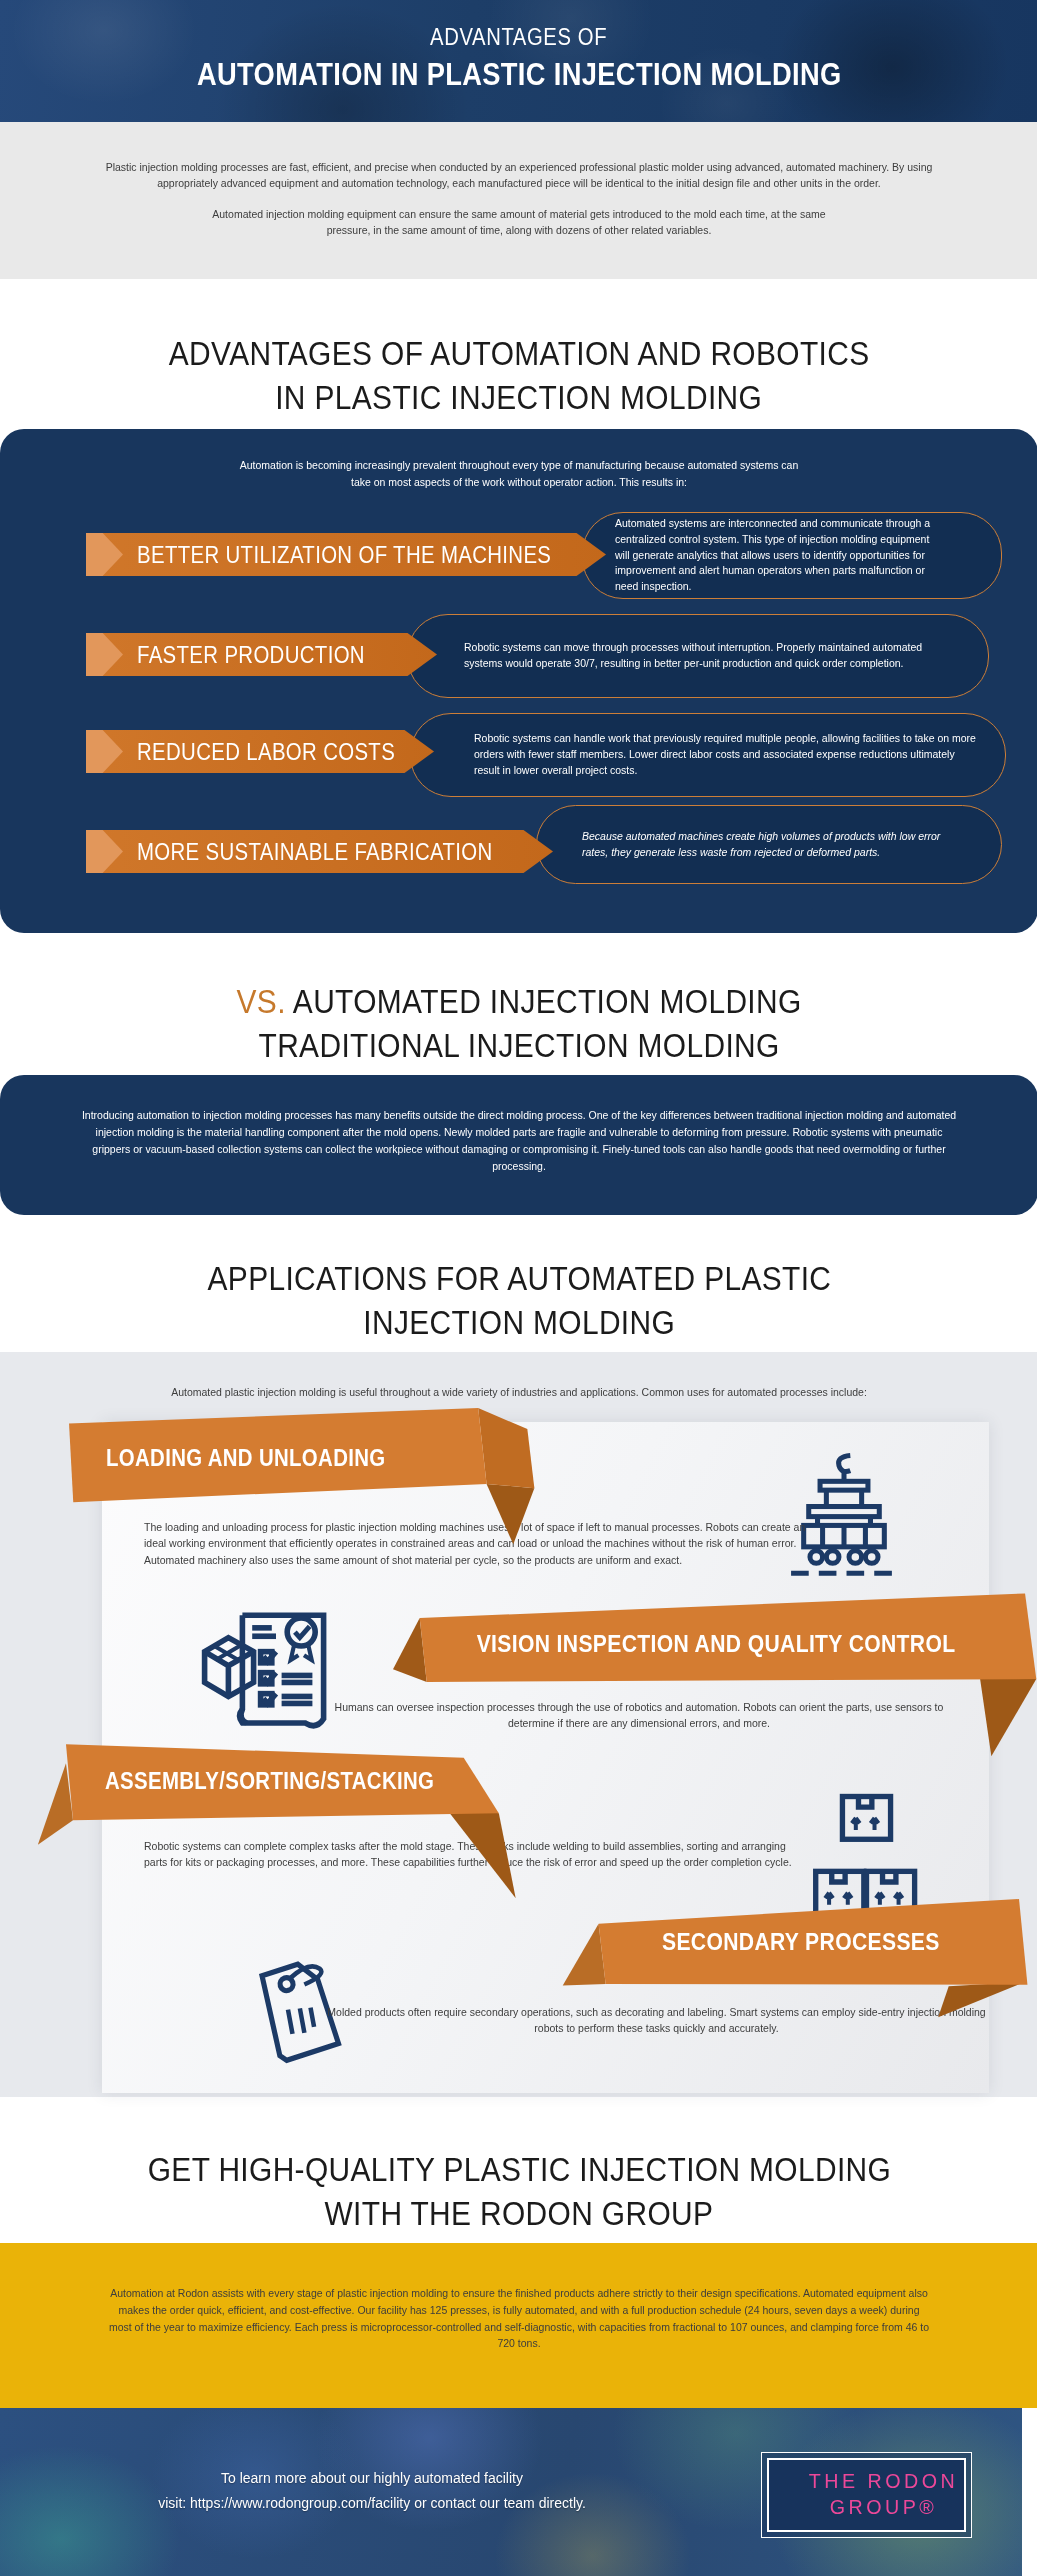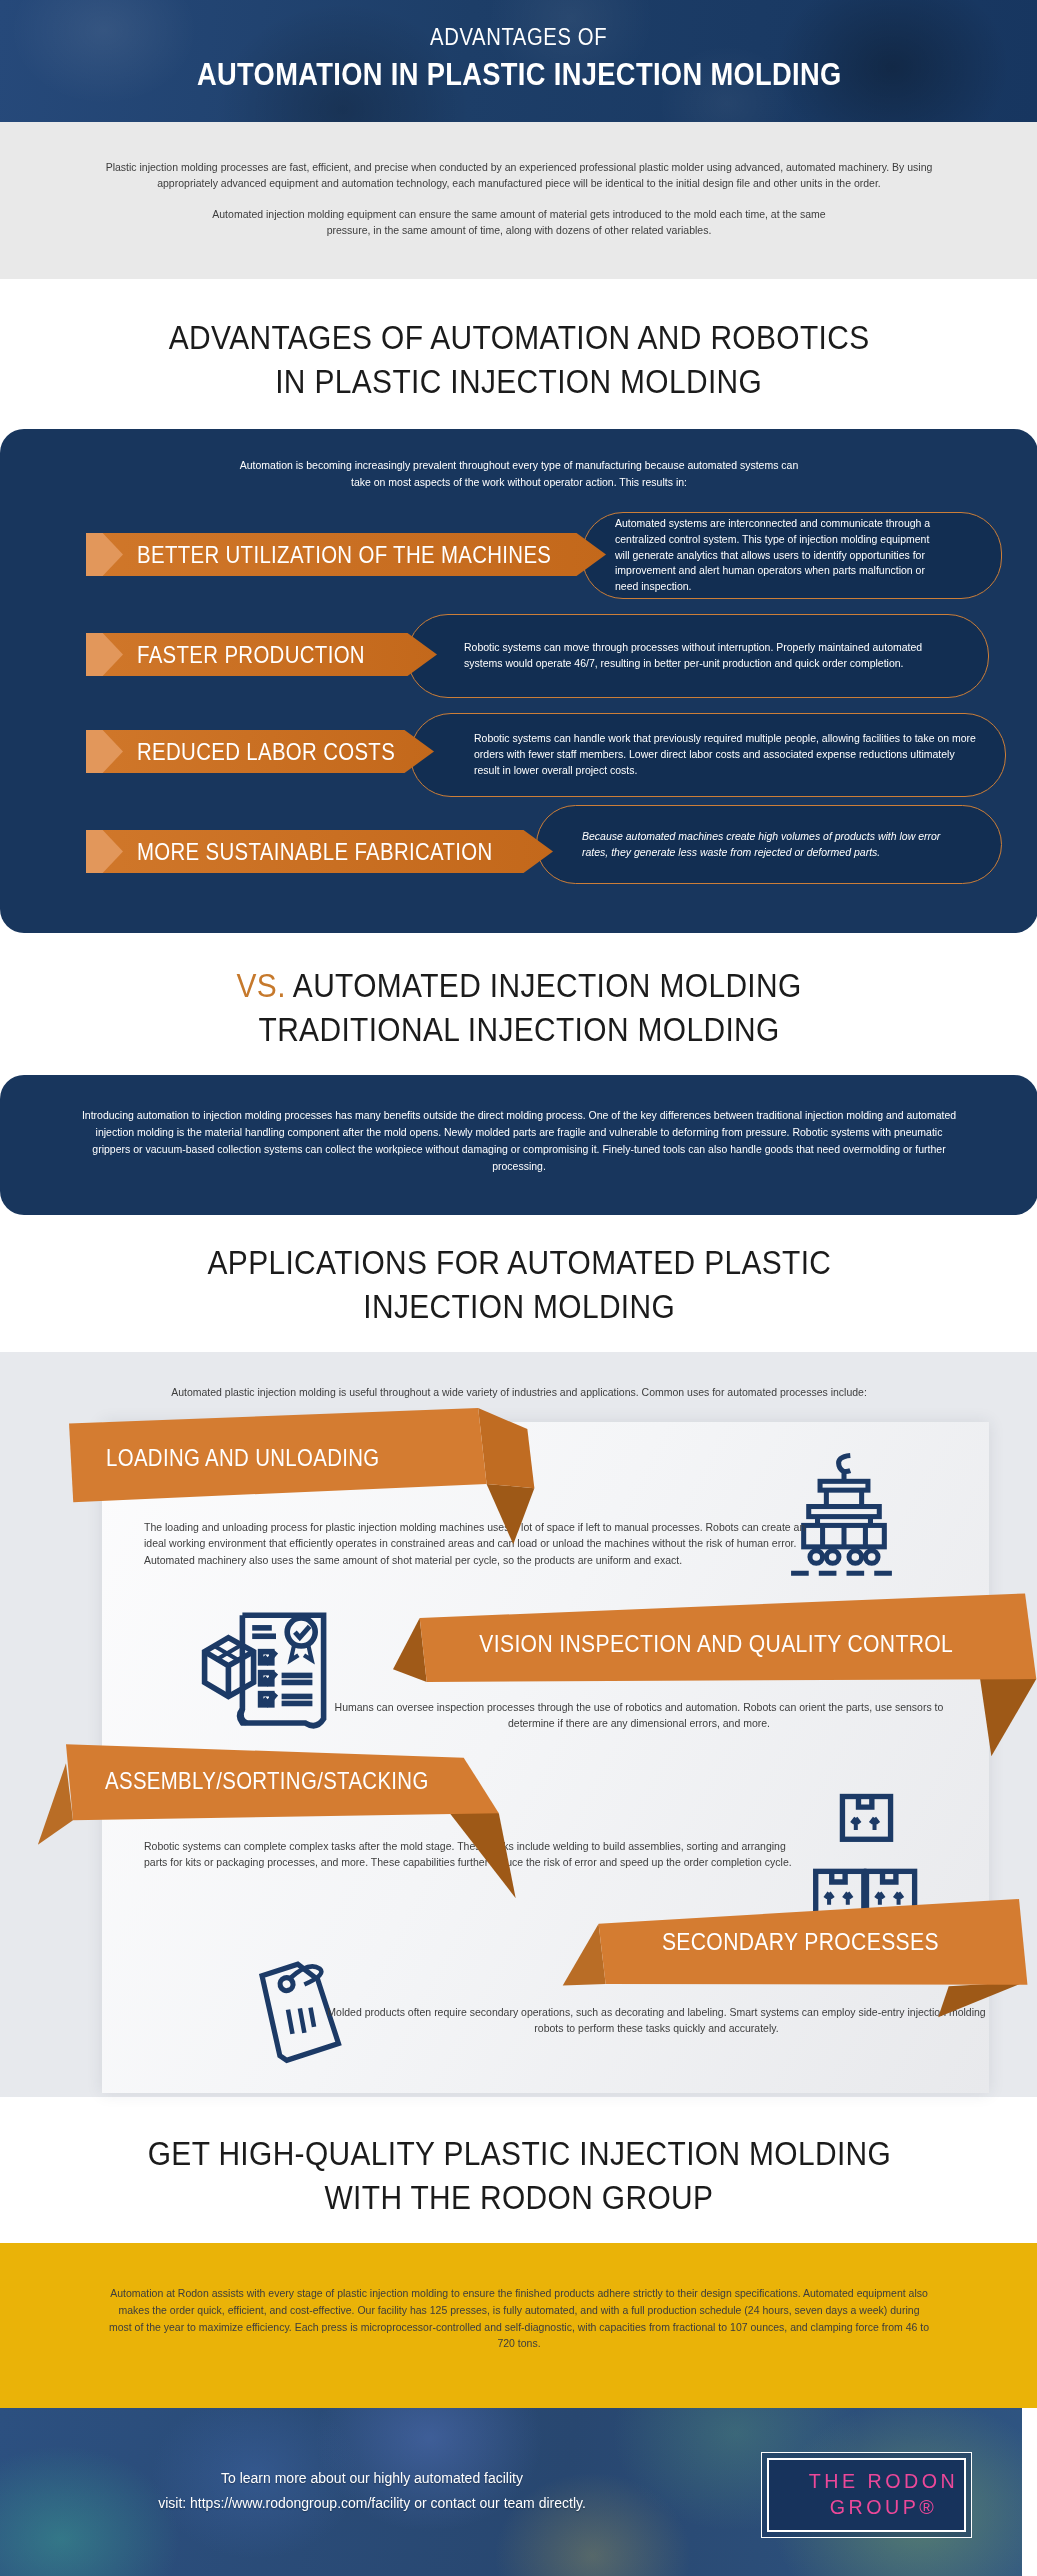--- a/index.html
+++ b/index.html
@@ -18,21 +18,21 @@
          radial-gradient(119px 105px at 55% 15%, rgba(255,255,255,.06), transparent 70%),
          radial-gradient(176px 148px at 33% 90%, rgba(0,0,0,.22), transparent 72%),
          radial-gradient(98px 84px at 70% 85%, rgba(255,255,255,.05), transparent 70%),
          linear-gradient(96deg,#26497a,#1d3e68 45%,#173660);}
   .hdr-l1{margin-top:24px;font-size:23px;letter-spacing:0.7px;font-weight:400;}
   .hdr-l2{margin-top:5.6px;font-size:31px;font-weight:700;letter-spacing:0.4px;}
 
   
   .band{left:0;width:1038px;}
   .gray-band{background:#e9e9e9;}
-  .white-band{background:#ffffff;}
+  .white-band{background:#ffffff;margin-top:16px;}
   .navy-band{background:#18365d;border-radius:24px;}
   .cream-band{background:#eab308;}
   .apps-band{background:#e7e9ed;}
   .body-txt{font-size:10.5px;line-height:1.55;color:#3d3d3d;text-align:center;margin:0 auto;}
   .body-txt-w{font-size:10.5px;line-height:1.62;color:#ffffff;text-align:center;margin:0 auto;}
   h2{margin:0;font-weight:500;color:#1b1b1b;font-size:34px;line-height:44px;text-align:center;letter-spacing:0.4px;}
   .vs-orange{color:#c6792c;}
 
   
   .adv-lead{padding-top:28px;max-width:562px;}
@@ -43,21 +43,21 @@
   .adv-bar-label{position:absolute;left:51px;top:0;bottom:0;display:flex;align-items:center;
                  color:#fff;font-size:24px;letter-spacing:0.4px;}
   .adv-bubble{position:absolute;border:1.4px solid #cc7e38;border-radius:41px;background:#122e52;
               display:flex;align-items:center;color:#fff;font-size:10.5px;line-height:1.5;z-index:1;}
 
   
   .apps-card{position:absolute;left:102px;top:70px;width:887px;height:671px;z-index:1;
              background:linear-gradient(118deg,#fcfcfd 0%,#f4f5f7 45%,#e8e9ec 100%);
              box-shadow:0 0 15.5px rgba(40,50,70,.10);}
   .ribbon{position:absolute;z-index:4;}
-  .rlabel{position:absolute;color:#fff;font-size:24px;letter-spacing:0.4px;z-index:5;}
+  .rlabel{position:absolute;color:#fff;font-size:24px;letter-spacing:0.4px;z-index:5;font-weight:bold;}
   .app-par{position:absolute;z-index:3;font-size:10.5px;line-height:1.55;color:#3d3d3d;margin:0;}
   .app-icon{position:absolute;z-index:2;}
 
   
   .ftr{left:0;top:2408px;width:1022px;height:168px;
        background:
          radial-gradient(169px 133px at 6% 78%, rgba(62,168,148,.45), transparent 70%),
          radial-gradient(211px 169px at 90% 65%, rgba(150,195,95,.38), transparent 70%),
          radial-gradient(176px 140px at 72% 15%, rgba(120,200,130,.22), transparent 70%),
          radial-gradient(162px 133px at 42% 18%, rgba(95,125,205,.40), transparent 70%),
@@ -102,21 +102,21 @@
         </span>
     </div>
     <div class="adv-bubble" style="left:582px;top:83px;width:420px;height:87px;padding:4.2px 65px 4.2px 32px;">Automated systems are interconnected and communicate through a centralized control system. This type of injection molding equipment will generate analytics that allows users to identify opportunities for improvement and alert human operators when parts malfunction or need inspection.</div>
 
     <div class="adv-bar" style="left:86px;top:204px;width:351px;">
       <span class="adv-chev"></span>
       <span class="adv-bar-label">
           <span class="condL">FASTER PRODUCTION</span>
         </span>
     </div>
-    <div class="adv-bubble" style="left:407px;top:185px;width:582px;height:84px;padding:4.2px 28px 4.2px 56px;">Robotic systems can move through processes without interruption. Properly maintained automated systems would operate 46/7, resulting in better per-unit production and quick order completion.</div>
+    <div class="adv-bubble" style="left:407px;top:185px;width:582px;height:84px;padding:4.2px 28px 4.2px 56px;">Robotic systems can move through processes without interruption. Properly maintained automated systems would operate 30/7, resulting in better per-unit production and quick order completion.</div>
 
     <div class="adv-bar" style="left:86px;top:301px;width:348px;">
       <span class="adv-chev"></span>
       <span class="adv-bar-label">
           <span class="condL">REDUCED LABOR COSTS</span>
         </span>
     </div>
     <div class="adv-bubble" style="left:410px;top:284px;width:596px;height:84px;padding:4.2px 28px 4.2px 63px;">Robotic systems can handle work that previously required multiple people, allowing facilities to take on more orders with fewer staff members. Lower direct labor costs and associated expense reductions ultimately result in lower overall project costs.</div>
 
     <div class="adv-bar" style="left:86px;top:401px;width:467px;">

